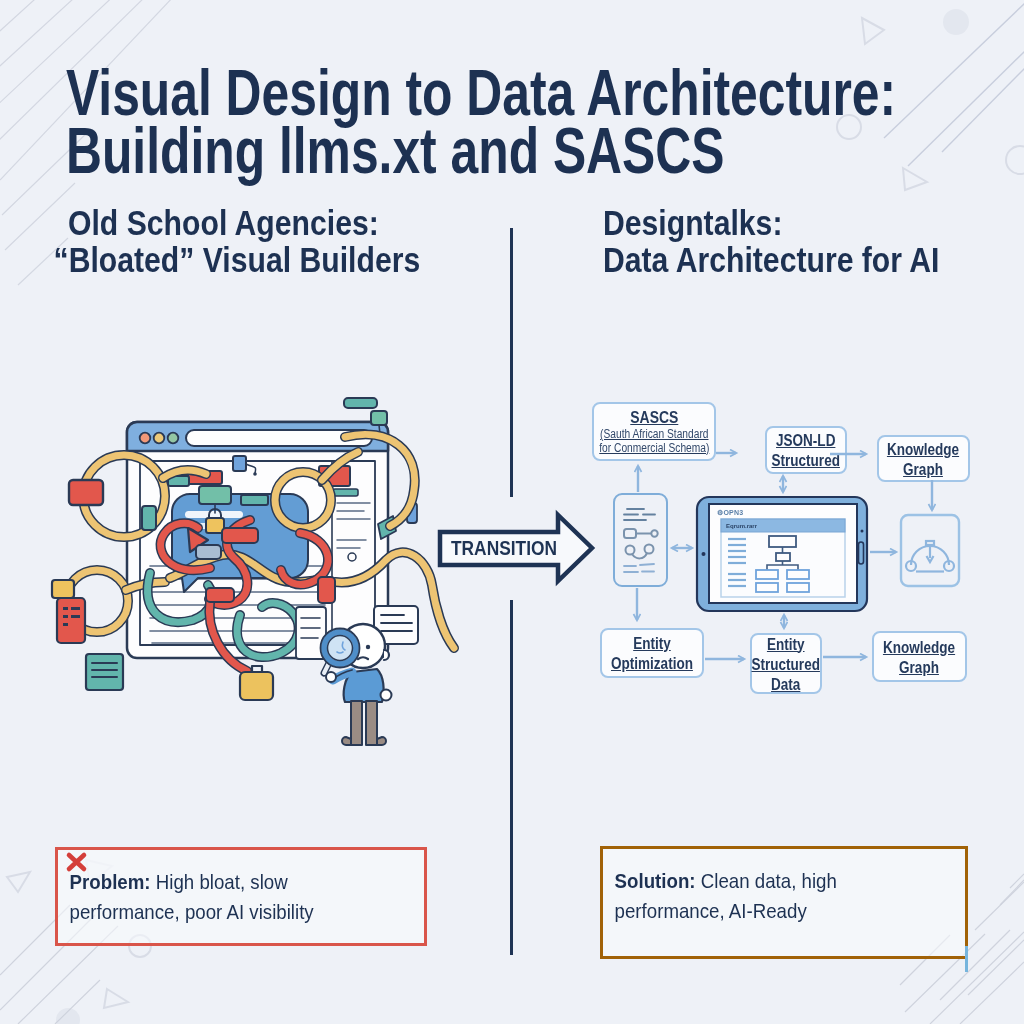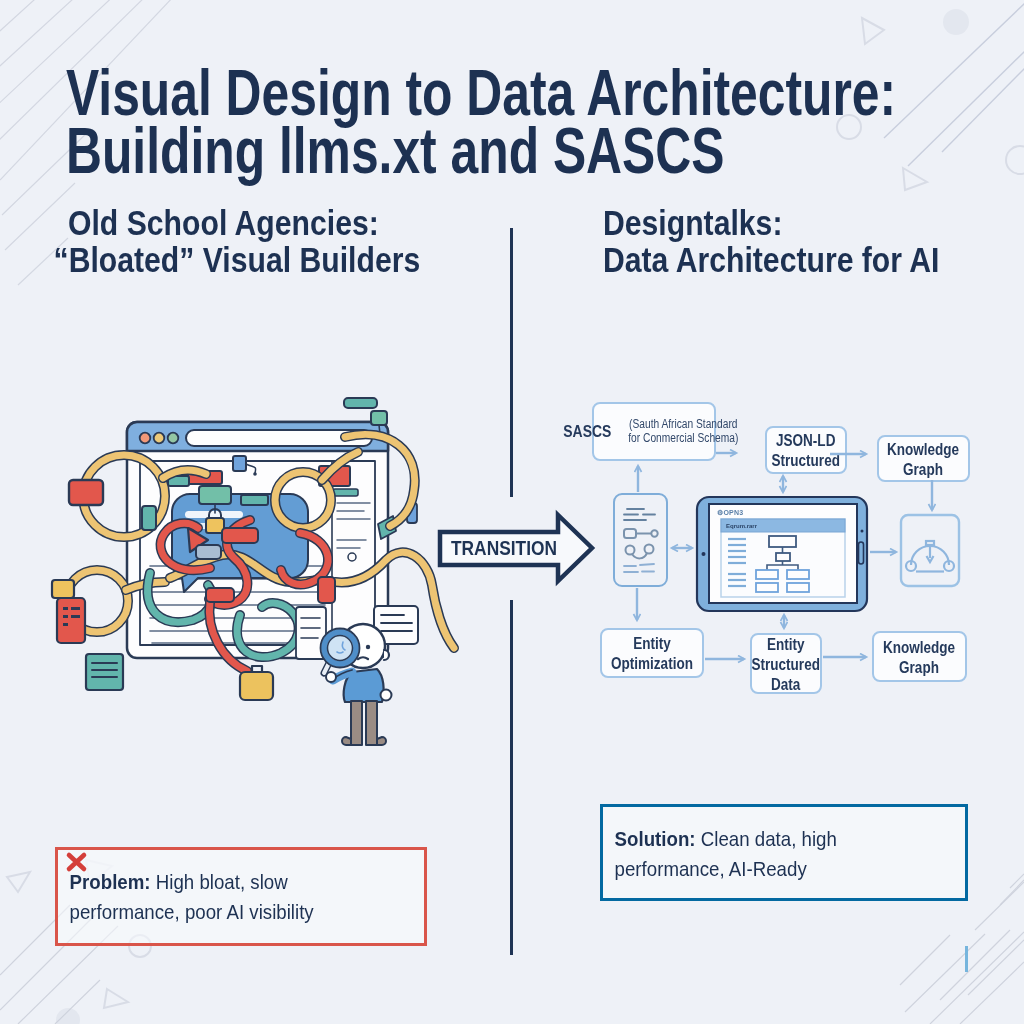--- a/index.html
+++ b/index.html
@@ -2,22 +2,22 @@
 <html><head>
 <meta charset="utf-8">
 <style>
   html,body{margin:0;padding:0;}
   #page{position:relative;width:1024px;height:1024px;background:#eef1f7;overflow:hidden;
         font-family:"Liberation Sans", sans-serif;color:#1e3354;}
   .abs{position:absolute;}
   h1{margin:0;font-size:64px;line-height:58px;font-weight:bold;color:#1d3152;transform:scaleX(0.778);transform-origin:left top;white-space:nowrap;}
   .colhead{font-size:35.5px;line-height:37px;font-weight:bold;color:#1d3152;transform:scaleX(0.85);transform-origin:left top;white-space:nowrap;}
   .fbox{position:absolute;background:#fbfcfe;border:2px solid #a3c6e8;border-radius:8px;
-        display:flex;flex-direction:row;justify-content:center;align-items:center;
-        text-align:center;color:#253a5c;}
+        display:flex;flex-direction:column;justify-content:center;align-items:center;
+        text-align:center;color:#253a5c;text-decoration:underline;}
   .fbox .b{font-weight:bold;font-size:16.5px;line-height:20px;transform:scaleX(0.82);transform-origin:center;white-space:nowrap;}
   .fbox .s{font-size:12.3px;line-height:13.5px;color:#32486a;white-space:nowrap;transform:scaleX(0.83);transform-origin:center;}
   .bigbox{position:absolute;background:rgba(250,251,253,0.55);font-size:21px;line-height:30px;color:#1d3152;}
   .bigbox .inner{transform:scaleX(0.89);transform-origin:left top;white-space:nowrap;padding:17px 0 0 13px;}
 </style>
 </head>
 <body>
 <div id="page">
 
   <svg class="abs" style="left:0;top:0" width="1024" height="1024" viewBox="0 0 1024 1024">
@@ -366,17 +366,17 @@
       <rect x="97" y="93" width="22" height="9"></rect>
     </g>
   </svg>
 
   <div class="bigbox" style="left:55px;top:847px;width:372px;height:99px;border:3.5px solid #d9554a;box-sizing:border-box;">
     <div class="inner"><span style="font-weight:bold;">Problem:</span> High bloat, slow<br>performance, poor AI visibility</div>
   </div>
   <svg class="abs" style="left:62px;top:848px;" width="30" height="30" viewBox="0 0 30 30">
     <path d="M7 7 L 22 21 M 22 7 L 7 21" stroke="#d43f3a" stroke-width="4.6" stroke-linecap="round" fill="none"></path>
   </svg>
-  <div class="bigbox" style="left:600px;top:804px;width:368px;height:97px;border:3px solid #0369a1;box-sizing:border-box;">
+  <div class="bigbox" style="left:600px;top:846px;width:368px;height:113px;border:3px solid #a16207;box-sizing:border-box;">
     <div class="inner"><span style="font-weight:bold;">Solution:</span> Clean data, high<br>performance, AI-Ready</div>
   </div>
   <div class="abs" style="left:965px;top:946px;width:3px;height:26px;background:#76b5dd;"></div>
 </div>
 
 </body></html>

